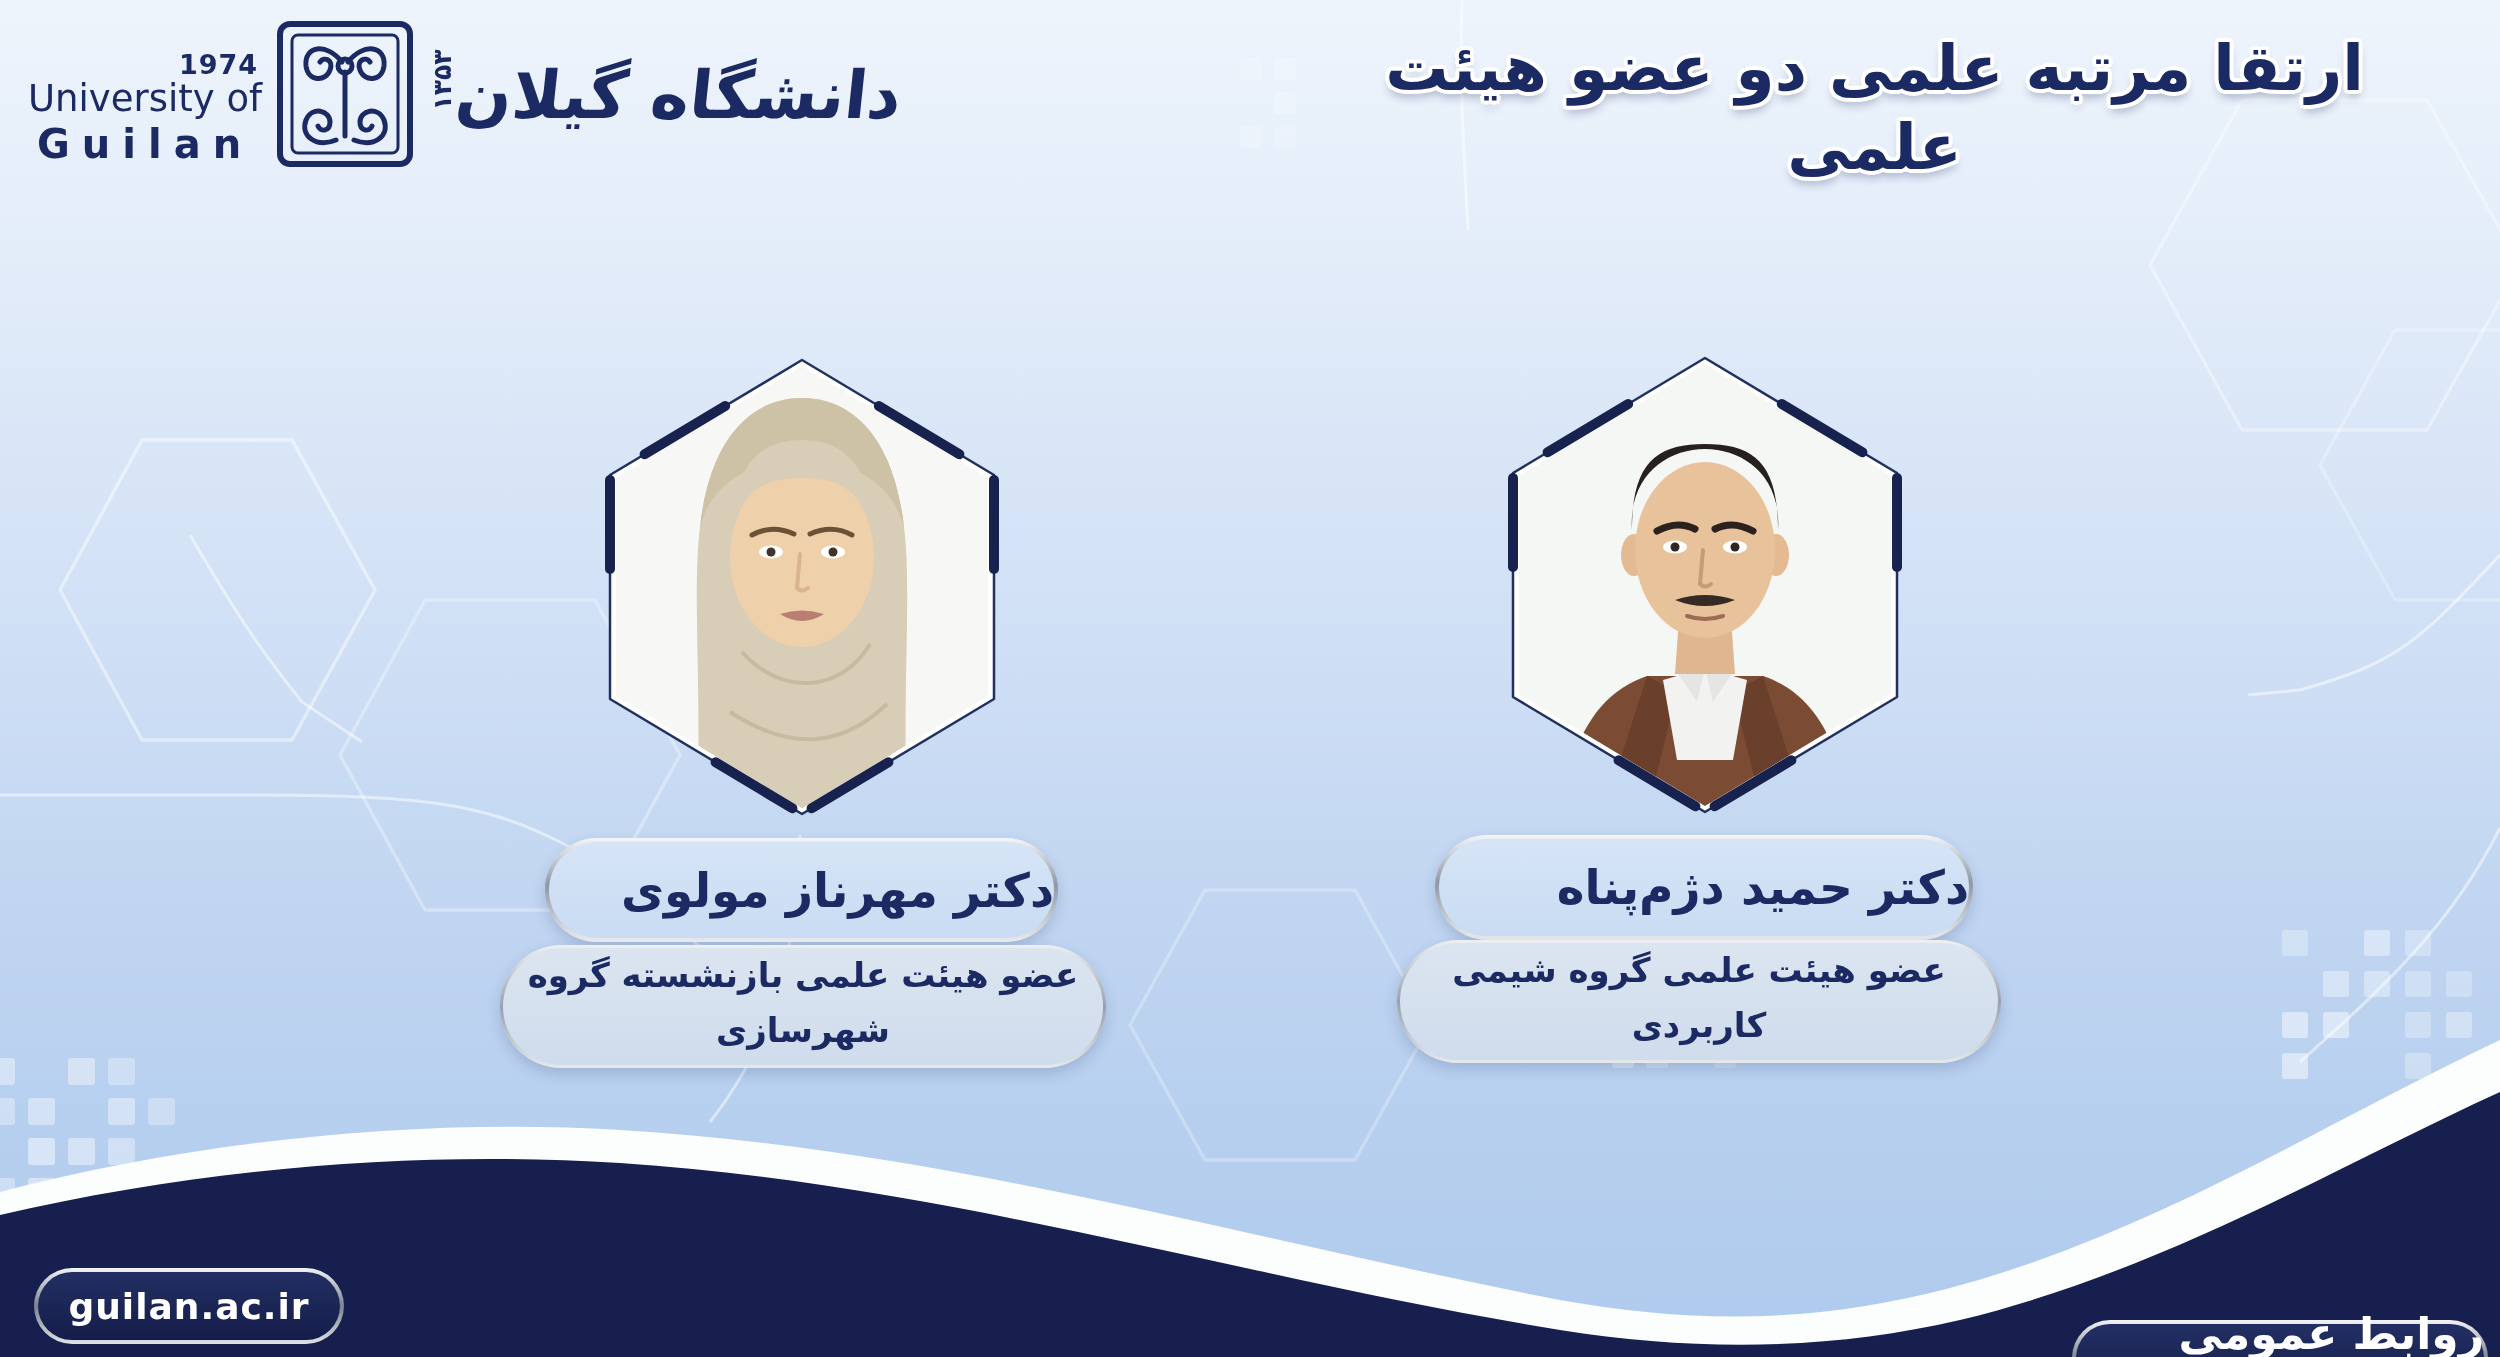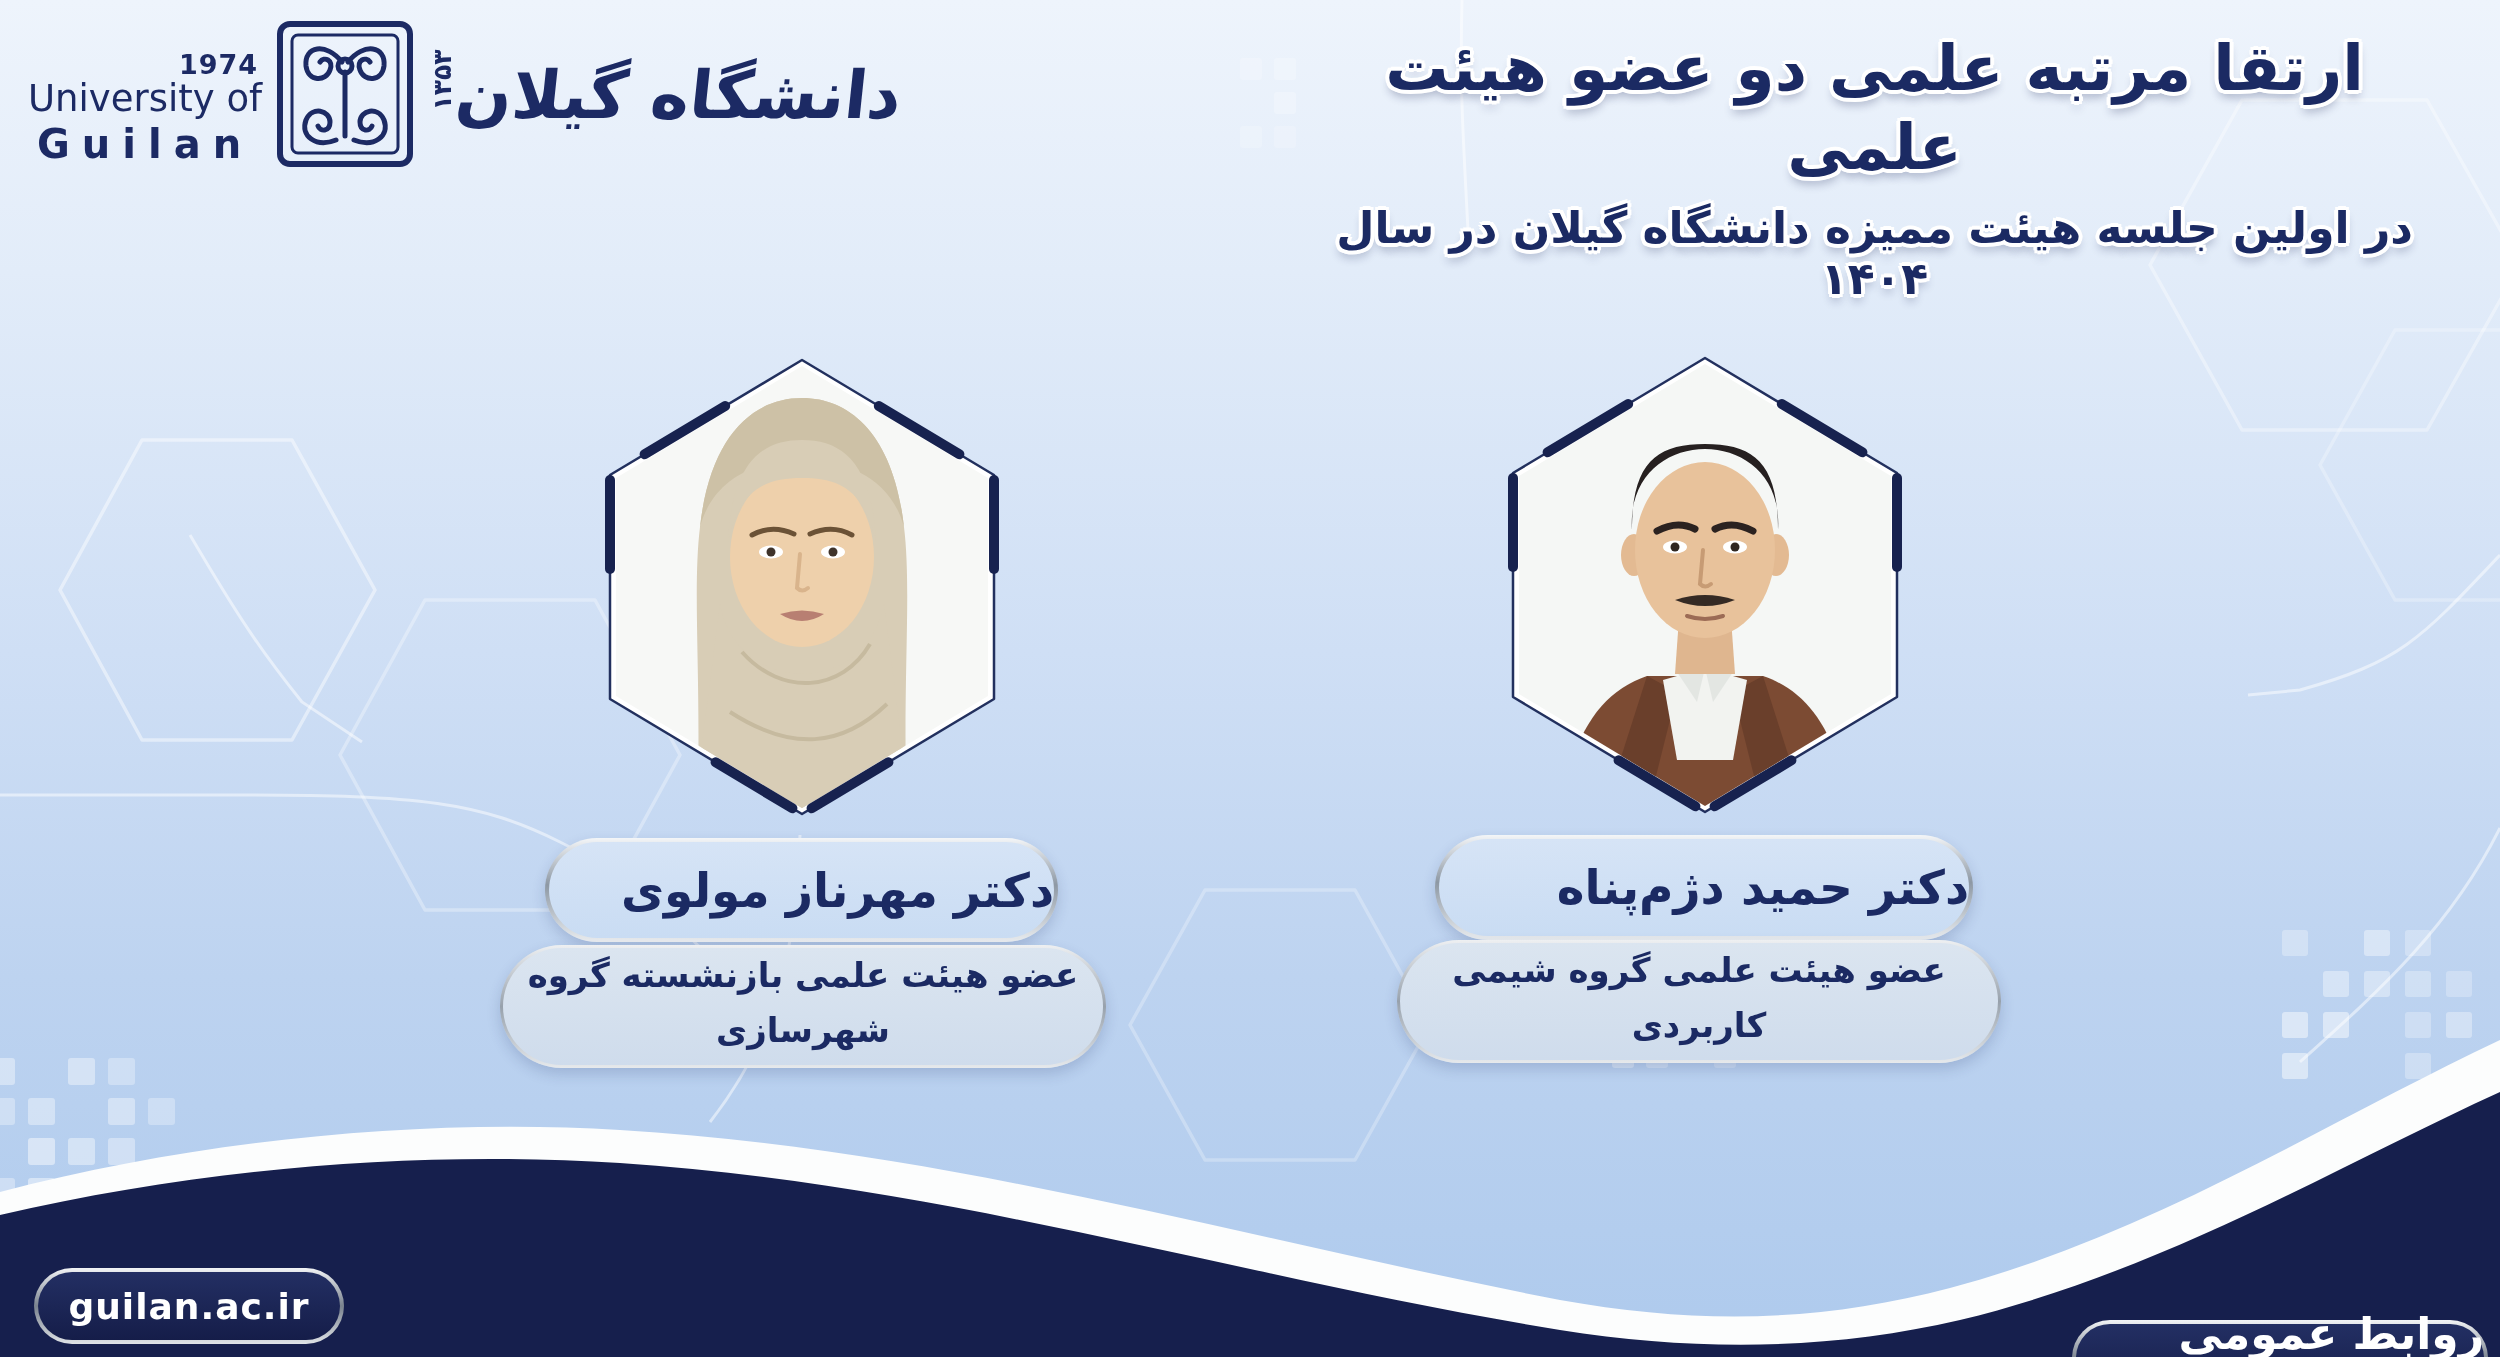--- a/index.html
+++ b/index.html
@@ -154,21 +154,20 @@
     <circle cx="69" cy="46" r="7" fill="none" stroke="#1c2a64" stroke-width="5"></circle>
   </svg>
   <div id="logo-fa">
     <div id="logo-fa-year">۱۳۵۳</div>
     <div id="logo-fa-name">دانشگاه گیلان</div>
   </div>
 </div>
 
 <div id="headline" class="abs">
   <div id="headline-title" class="outlined">ارتقا مرتبه علمی دو عضو هیئت علمی</div>
-  <div id="headline-sub" class="outlined">در اولین جلسه هیئت ممیزه دانشگاه گیلان در سال ۱۴۰۴</div>
 </div>
 
 <svg id="hex-left" class="abs person-hex" viewBox="0 0 400 470">
   <defs>
     <clipPath id="clipL">
         <polygon points="200,14 386,126 386,344 200,456 14,344 14,126"></polygon>
       </clipPath>
   </defs>
   <polygon points="200,8 392,123 392,347 200,462 8,347 8,123" fill="#ffffff" stroke="none"></polygon>
   <g clip-path="url(#clipL)">

